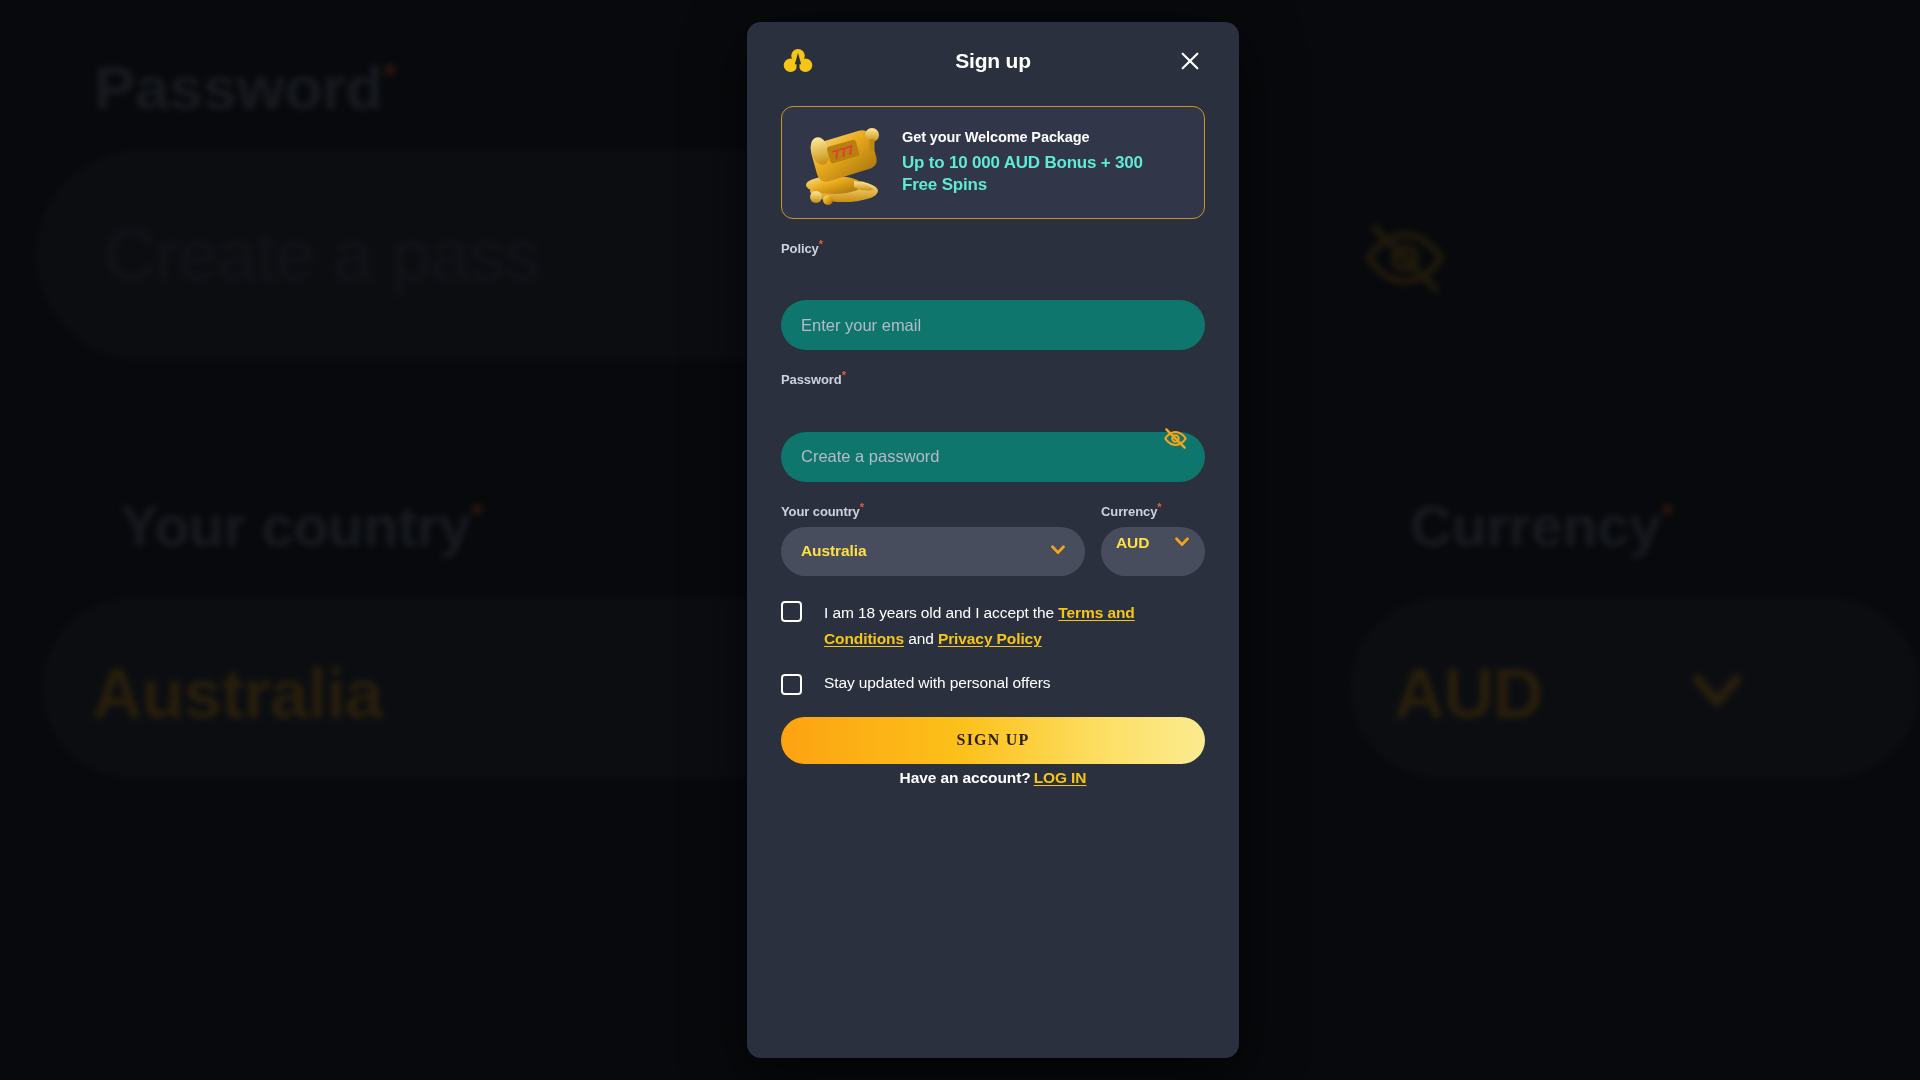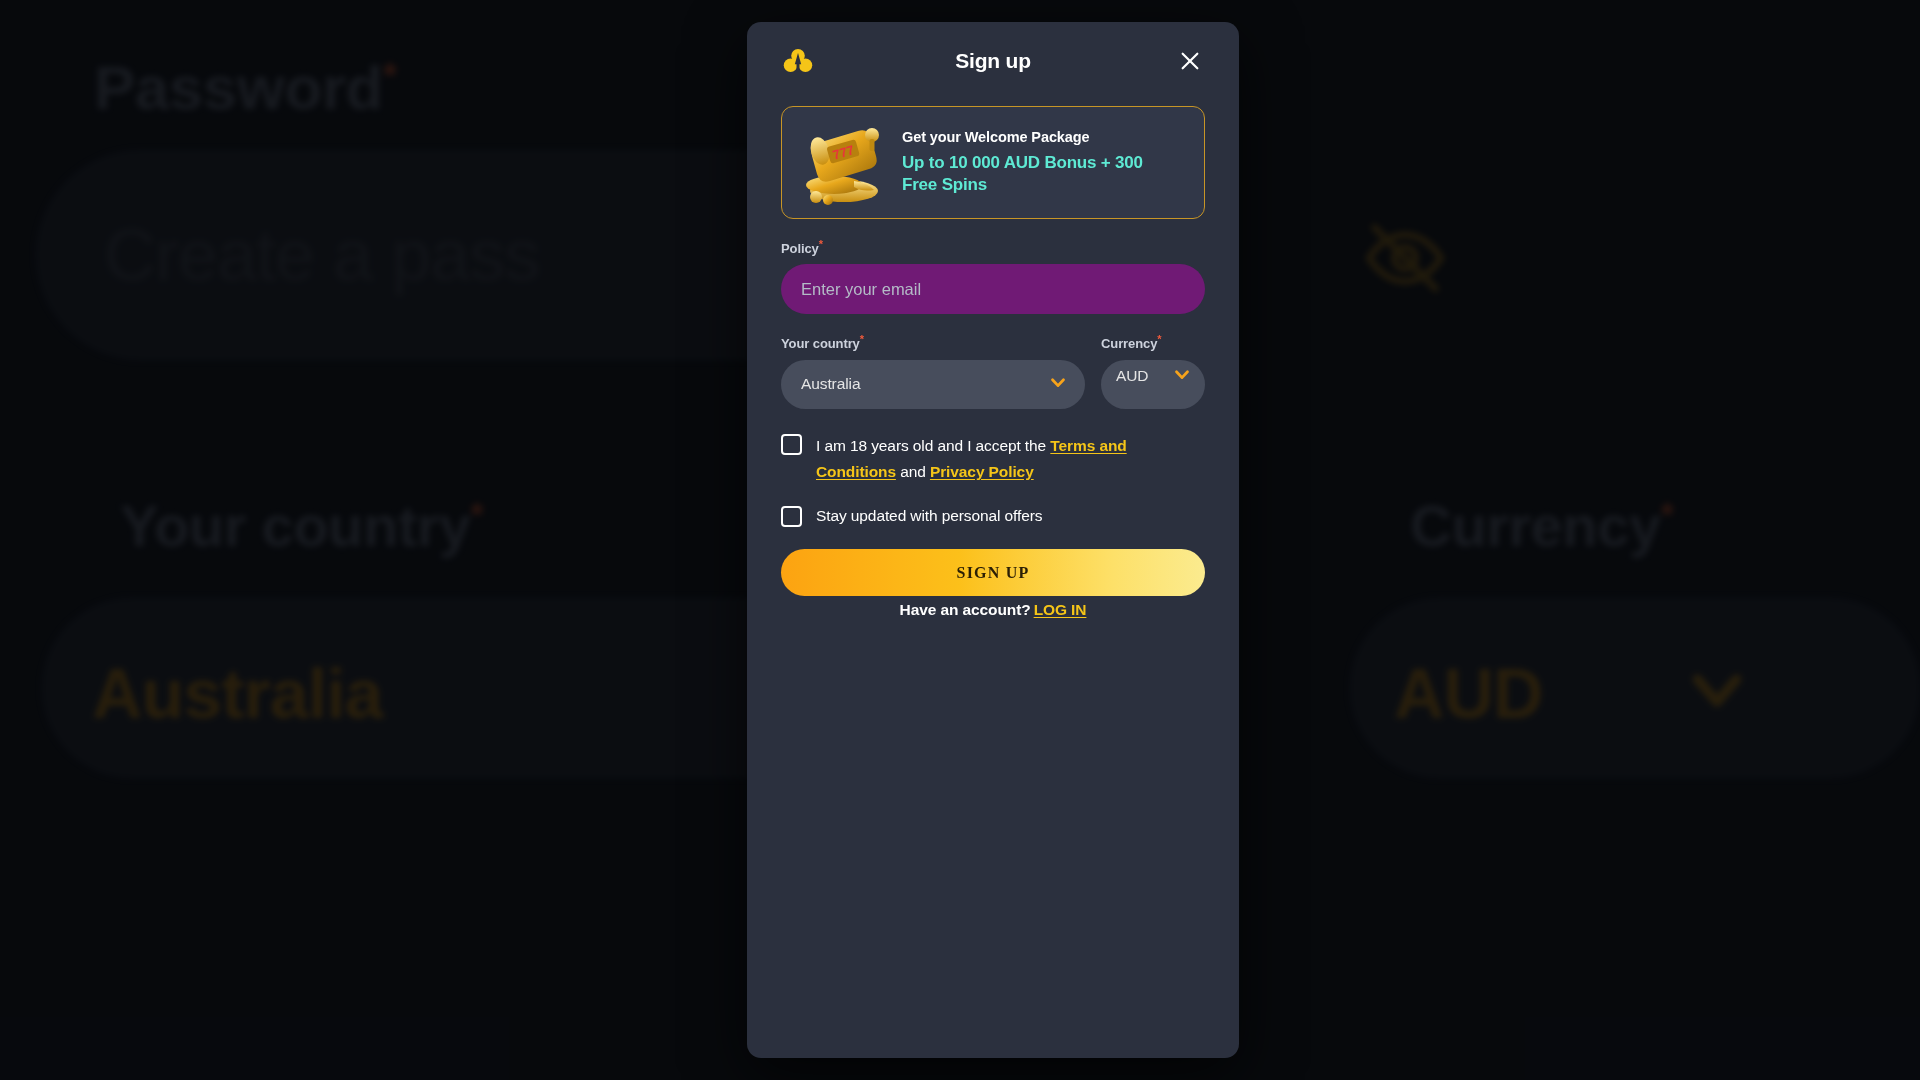--- a/index.html
+++ b/index.html
@@ -167,28 +167,29 @@
     color: #cdd2dd;
     margin-bottom: 8px;
     letter-spacing: -0.1px;
     display: block;
   }
   .req { color: #f05a3c; font-size: 11px; vertical-align: super; }
 
   .text-input {
     width: 100%;
     height: 50px;
-    background: #701a75;
+    background: #0f766e;
     border: none;
     border-radius: 25px;
     color: #ffffff;
     font-size: 16.5px;
     font-family: "Liberation Sans", sans-serif;
     padding: 0 20px;
     outline: none;
+    margin-top: 36px;
   }
   .text-input::placeholder { color: #b4bbc7; }
 
   .input-wrap { position: relative; }
   .eye-btn {
     position: absolute;
     right: 16px;
     top: 50%;
     transform: translateY(-50%);
     width: 28px; height: 28px;
@@ -213,22 +214,22 @@
     border-radius: 25px;
     display: flex;
     align-items: center;
     justify-content: space-between;
     padding: 0 16px 0 20px;
     cursor: pointer;
   }
   .select-box.currency { padding: 0 12px 16px 15px; }
   .select-value {
     font-size: 15.5px;
-    font-weight: normal;
-    color: #e5e5e5;
+    font-weight: bold;
+    color: #fde047;
     letter-spacing: -0.1px;
   }
   .chev { display: block; }
 
   
   .check-row {
     display: flex;
     align-items: flex-start;
     gap: 14px;
     margin-top: 24px;
@@ -241,20 +242,21 @@
     border-radius: 4px;
     background: transparent;
     cursor: pointer;
     margin-top: 1px;
   }
   .check-label {
     font-size: 15.5px;
     color: #ffffff;
     line-height: 1.7;
     letter-spacing: -0.1px;
+    margin-left: 8px;
   }
   .check-label.single { line-height: 1.2; }
   .link-y {
     color: #f5c518;
     font-weight: bold;
     text-decoration: underline;
     text-underline-offset: 2px;
     cursor: pointer;
   }
 
@@ -387,20 +389,35 @@
 
   <div class="field">
     <label class="field-label">
       <span>Policy</span><span class="req">*</span>
     </label>
     <div class="input-wrap">
       <input class="text-input" type="email" placeholder="Enter your email" style="">
     </div>
   </div>
 
+  <div class="field">
+    <label class="field-label">
+      <span>Password</span><span class="req">*</span>
+    </label>
+    <div class="input-wrap">
+      <input class="text-input" type="text" placeholder="Create a password" style="">
+      <button class="eye-btn">
+        <svg width="25" height="25" viewBox="0 0 24 24" fill="none" stroke="#f7a31b" stroke-width="2" stroke-linecap="round" stroke-linejoin="round">
+          <path d="M2.2 12s3.7-6.3 9.8-6.3S21.8 12 21.8 12s-3.7 6.3-9.8 6.3S2.2 12 2.2 12z"></path>
+          <circle cx="12" cy="12" r="3.1"></circle>
+          <line x1="3.2" y1="3.2" x2="20.8" y2="20.8" stroke-width="2.3"></line>
+        </svg>
+      </button>
+    </div>
+  </div>
 
   <div class="select-row">
     <div class="select-col-country">
       <label class="field-label">
         <span>Your country</span><span class="req">*</span>
       </label>
       <div class="select-box">
         <span class="select-value">Australia</span>
         <span class="chev">
           <svg width="22" height="22" viewBox="0 0 24 24" fill="none" stroke="#f7a31b" stroke-width="3" stroke-linecap="round" stroke-linejoin="round">

